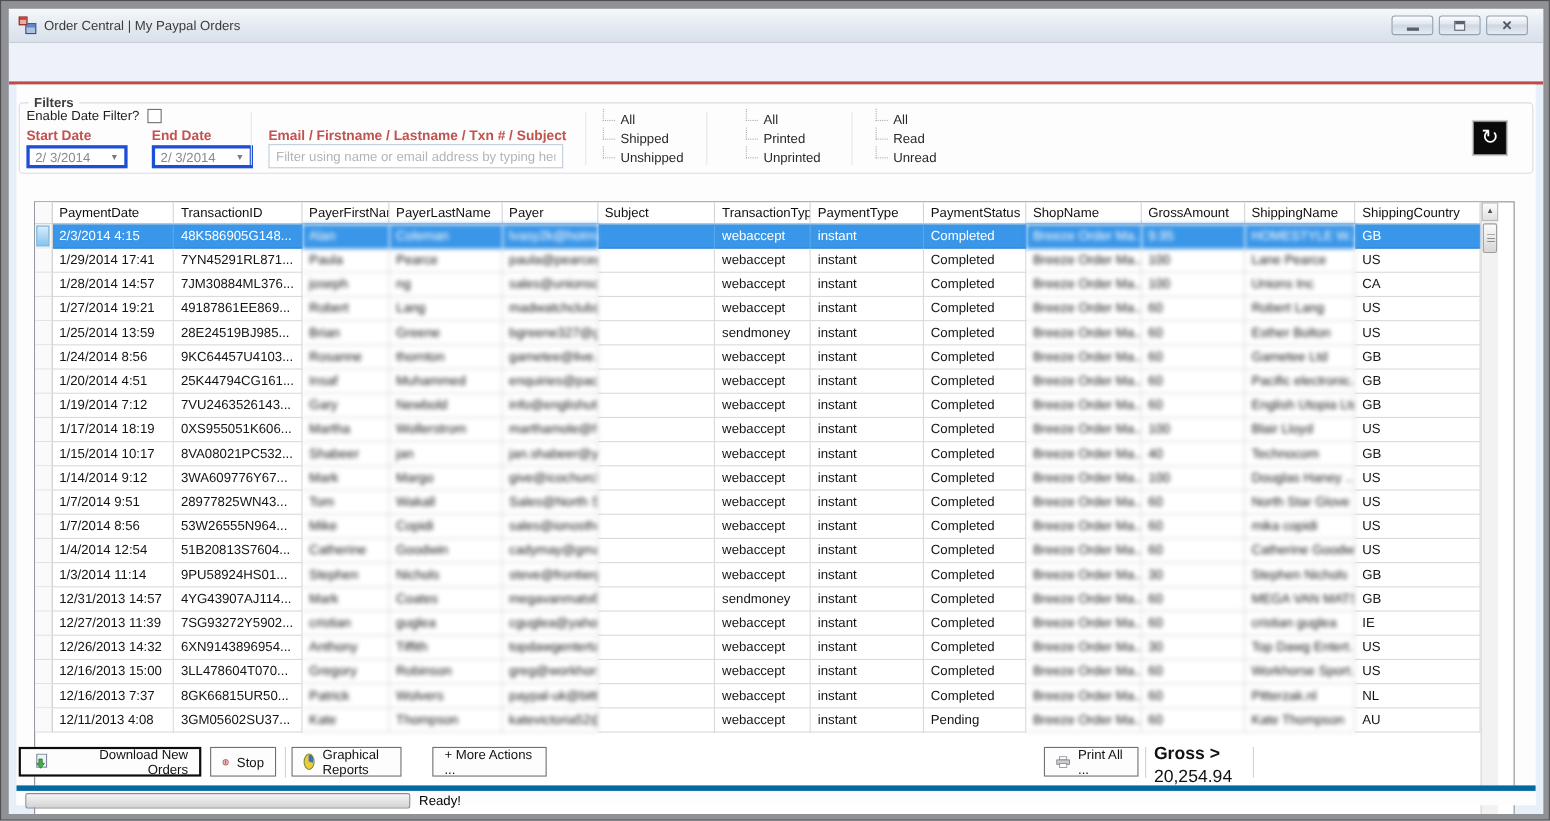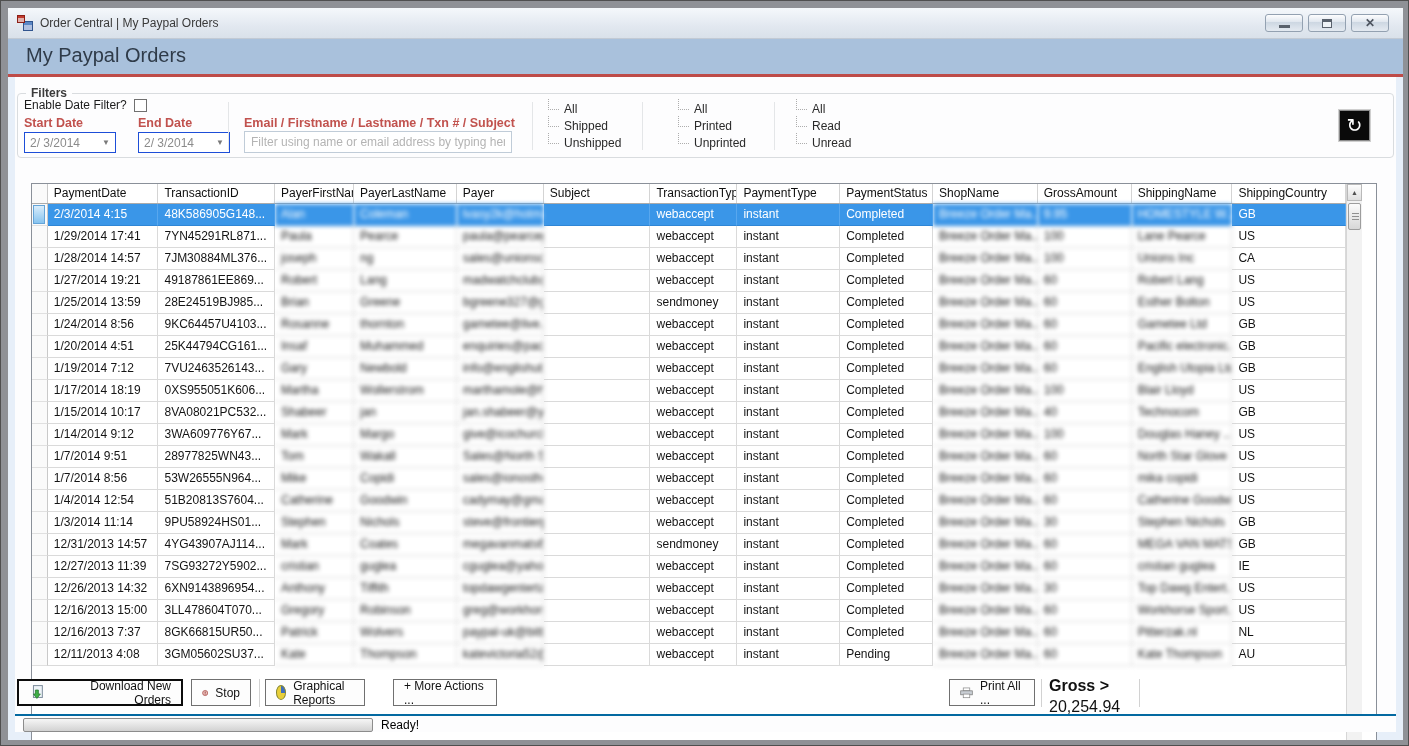--- a/index.html
+++ b/index.html
@@ -31,21 +31,21 @@
   .panel { position:absolute; left:7px; top:69px; width:1381px; height:655px; background:#fdfdfe; }
 
   
   .groupbox { position:absolute; left:2px; top:16px; width:1377px; height:65px; border:1px solid #d9dcdf; border-radius:4px;padding-left:20px; }
   .legend { position:absolute; left:8px; top:-8px; background:#fdfdfe; padding:0 5px; font-size:12px; font-weight:bold; color:#3c3c3c; }
   .enable-label { position:absolute; left:6px; top:4px; font-size:12px; color:#1c1c1c; }
   .checkbox { position:absolute; left:116px; top:5px; width:13px; height:13px; border:1px solid #707070; background:#fff; }
   .red-label { font-size:12.5px; font-weight:bold; color:#c1524e; position:absolute; }
   .lbl-start { left:6px; top:22px; }
   .lbl-end { left:120px; top:22px; }
-  .combo { position:absolute; top:38px; width:92px; height:21px; border:1px solid #1d4ed8; background:#fff;
+  .combo { position:absolute; top:38px; width:92px; height:21px; border:3px solid #1d4ed8; background:#fff;
     display:flex; align-items:center; padding:0 5px; font-size:12px; color:#8b8b8b; }
   .combo .arrow { margin-left:auto; font-size:8px; color:#7a7a7a; }
   .combo-start { left:6px; } .combo-end { left:120px; }
   .vdiv { position:absolute; top:8px; height:48px; width:1px; background:#e4e6e8; }
   .lbl-email { left:226px; top:22px; }
   .search-input { position:absolute; left:226px; top:37px; width:268px; height:22px; border:1px solid #c0ccd8;
     font-size:12px; padding:0 6px; color:#333; font-family:"Liberation Sans",sans-serif; }
   .search-input::placeholder { color:#b4b4b4; }
   .tree { position:absolute; top:6px; width:92px; font-size:12px; color:#2a2a2a; }
   .titem { display:flex; align-items:flex-end; height:17px; }
@@ -103,21 +103,21 @@
   .ps-block { position:absolute; left:1132px; top:2px; width:247px; font-size:12.5px; color:#111; }
   .ps-line1 { display:flex; }
   .ps-label { font-weight:bold; }
   .ps-completed { margin-left:8px; }
   .ps-line2 { display:flex; margin-top:4px; }
   .ps-pending { width:99px; }
   .ps-other { width:95px; }
   .ps-all { margin-left:auto; font-weight:bold; color:#c1524e; }
 
   
-  .statusbar { position:absolute; left:0; top:637px; width:1381px; height:18px; border-top:2px solid #0369a1; background:#fdfdfe; }
+  .statusbar { position:absolute; left:0; top:637px; width:1381px; height:18px; border-top:5px solid #0369a1; background:#fdfdfe; }
   .progress { position:absolute; left:8px; top:2px; width:350px; height:14px; border:1px solid #8c8c8c; border-radius:2px;
     background:linear-gradient(#f6f6f6,#d2d2d2); }
   .ready { position:absolute; left:366px; top:2px; font-size:12px; color:#000; }
 
   
   .icon16 { width:16px; height:16px; display:block; }
 </style>
 </head>
 <body>
 
@@ -136,23 +136,20 @@
           </div>
         <div class="winbtn">
             <span class="gl-restore"></span>
           </div>
         <div class="winbtn">
             <span class="gl-close">✕</span>
           </div>
       </div>
     </div>
 
-    <div class="band">
-      <div class="band-title">My Paypal Orders</div>
-    </div>
     <div class="redline"></div>
 
     <div class="content-bg"></div>
     <div class="panel">
 
       <div class="groupbox">
         <div class="legend">Filters</div>
         <div class="enable-label">Enable Date Filter?</div>
         <span class="checkbox"></span>
         <div class="red-label lbl-start">Start Date</div>

